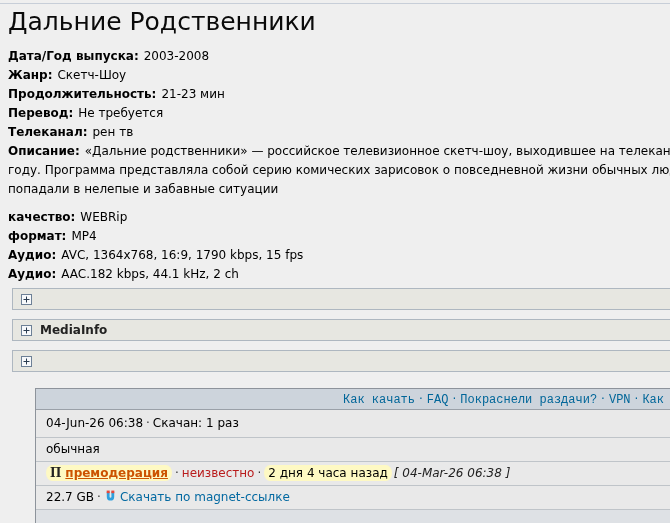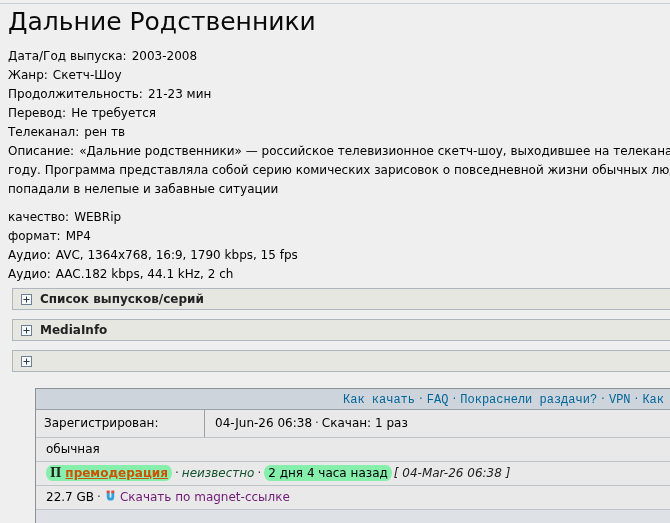--- a/index.html
+++ b/index.html
@@ -6,21 +6,21 @@
   body{
     width:670px;height:523px;overflow:hidden;position:relative;
     background:#efefef;color:#000;
     font-family:"DejaVu Sans","Liberation Sans",sans-serif;
     font-size:12px;line-height:19px;
   }
   .top-rule{position:absolute;top:3px;left:0;width:670px;height:1px;background:#c7ced8;}
   .content{position:absolute;top:6px;left:8px;width:900px;}
   h1.page-title{margin:0 0 9px 0;font-size:25px;line-height:32px;font-weight:400;color:#0a0a0a;}
   .line{white-space:nowrap;}
-  .lbl{font-weight:normal;margin-right:5px;}
+  .lbl{font-weight:bold;margin-right:5px;}
   .gap9{height:9px;}
   .bars{margin-top:4px;}
   .spoiler{
     width:845px;height:20px;margin:0 0 9px 4px;
     border:1px solid #aeb7c0;background:#e7e7e1;
     display:flex;align-items:center;padding-left:8px;
     font-weight:bold;color:#222;cursor:pointer;
   }
   .spoiler .plus{margin-right:8px;display:inline-flex;}
   .ttable{margin:16px 0 0 27px;width:845px;border:1px solid #8d939b;background:#e9e9e9;}
@@ -30,27 +30,27 @@
   }
   .thead a{color:#006699;text-decoration:none;font-family:Liberation Mono, monospace;}
   .thead .sep{color:#006699;padding:0 4px;}
   .trow{display:flex;border-bottom:1px solid #bfc4c9;background:#e9e9e9;}
   .trow:last-of-type{border-bottom:1px solid #b0b6bc;}
   .tlabel{width:152px;padding:2px 8px;border-right:1px solid #9aa0a8;flex:none;}
   .tval{padding:2px 10px;white-space:nowrap;flex:1;}
   .trow.tall .tlabel,.trow.tall .tval{padding-top:4px;padding-bottom:4px;}
   .tfoot{height:28px;background:#dee1e5;}
   .sepd{padding:0 3px;color:#333;}
-  .hl{background:#86efac;padding:1px 4px;border-radius:7px/9px;}
+  .hl{background:#fef9c3;padding:1px 4px;border-radius:7px/9px;}
   .premod-symbol{font-family:"DejaVu Serif","Liberation Serif",serif;font-weight:bold;color:#222;margin-right:4px;}
   a.premod{color:#cc5200;font-weight:bold;text-decoration:underline;}
-  .unknown{color:#14532d;font-style:italic;}
+  .unknown{color:#b91c1c;}
   .ago{}
   .bracket{font-style:italic;color:#222;margin-left:2px;}
-  a.magnet{color:#701a75;text-decoration:none;text-align:right;}
+  a.magnet{color:#0369a1;text-decoration:none;text-align:right;}
   a.magnet svg{vertical-align:-2px;margin-right:3px;}
 </style>
 </head>
 <body>
 
 <div class="top-rule"></div>
 
 <div class="content">
 
   <h1 class="page-title">Дальние Родственники</h1>
@@ -100,21 +100,20 @@
 
   <div class="bars">
     <div class="spoiler">
       <span class="plus">
         <svg width="11" height="11" viewBox="0 0 11 11">
             <rect x="0.5" y="0.5" width="10" height="10" fill="#f7f9fb" stroke="#6d8096"></rect>
             <line x1="2.5" y1="5.5" x2="8.5" y2="5.5" stroke="#2a3c50"></line>
             <line x1="5.5" y1="2.5" x2="5.5" y2="8.5" stroke="#2a3c50"></line>
           </svg>
       </span>
-      <span>Список выпусков/серий</span>
     </div>
     <div class="spoiler">
       <span class="plus">
         <svg width="11" height="11" viewBox="0 0 11 11">
             <rect x="0.5" y="0.5" width="10" height="10" fill="#f7f9fb" stroke="#6d8096"></rect>
             <line x1="2.5" y1="5.5" x2="8.5" y2="5.5" stroke="#2a3c50"></line>
             <line x1="5.5" y1="2.5" x2="5.5" y2="8.5" stroke="#2a3c50"></line>
           </svg>
       </span>
       <span>MediaInfo</span>
@@ -129,21 +128,20 @@
       </span>
     </div>
   </div>
 
   <div class="ttable">
     <div class="thead">
       <a href="#">Как качать</a><span class="sep">·</span><a href="#">FAQ</a><span class="sep">·</span><a href="#">Покраснели раздачи?</a><span class="sep">·</span><a href="#">VPN</a><span class="sep">·</span><a href="#">Как</a>
     </div>
 
     <div class="trow tall">
-      <div class="tlabel">Зарегистрирован:</div>
       <div class="tval">
         <span>04-Jun-26 06:38</span><span class="sepd">·</span><span>Скачан: 1 раз</span>
       </div>
     </div>
 
     <div class="trow">
       <div class="tval">обычная</div>
     </div>
 
     <div class="trow">

